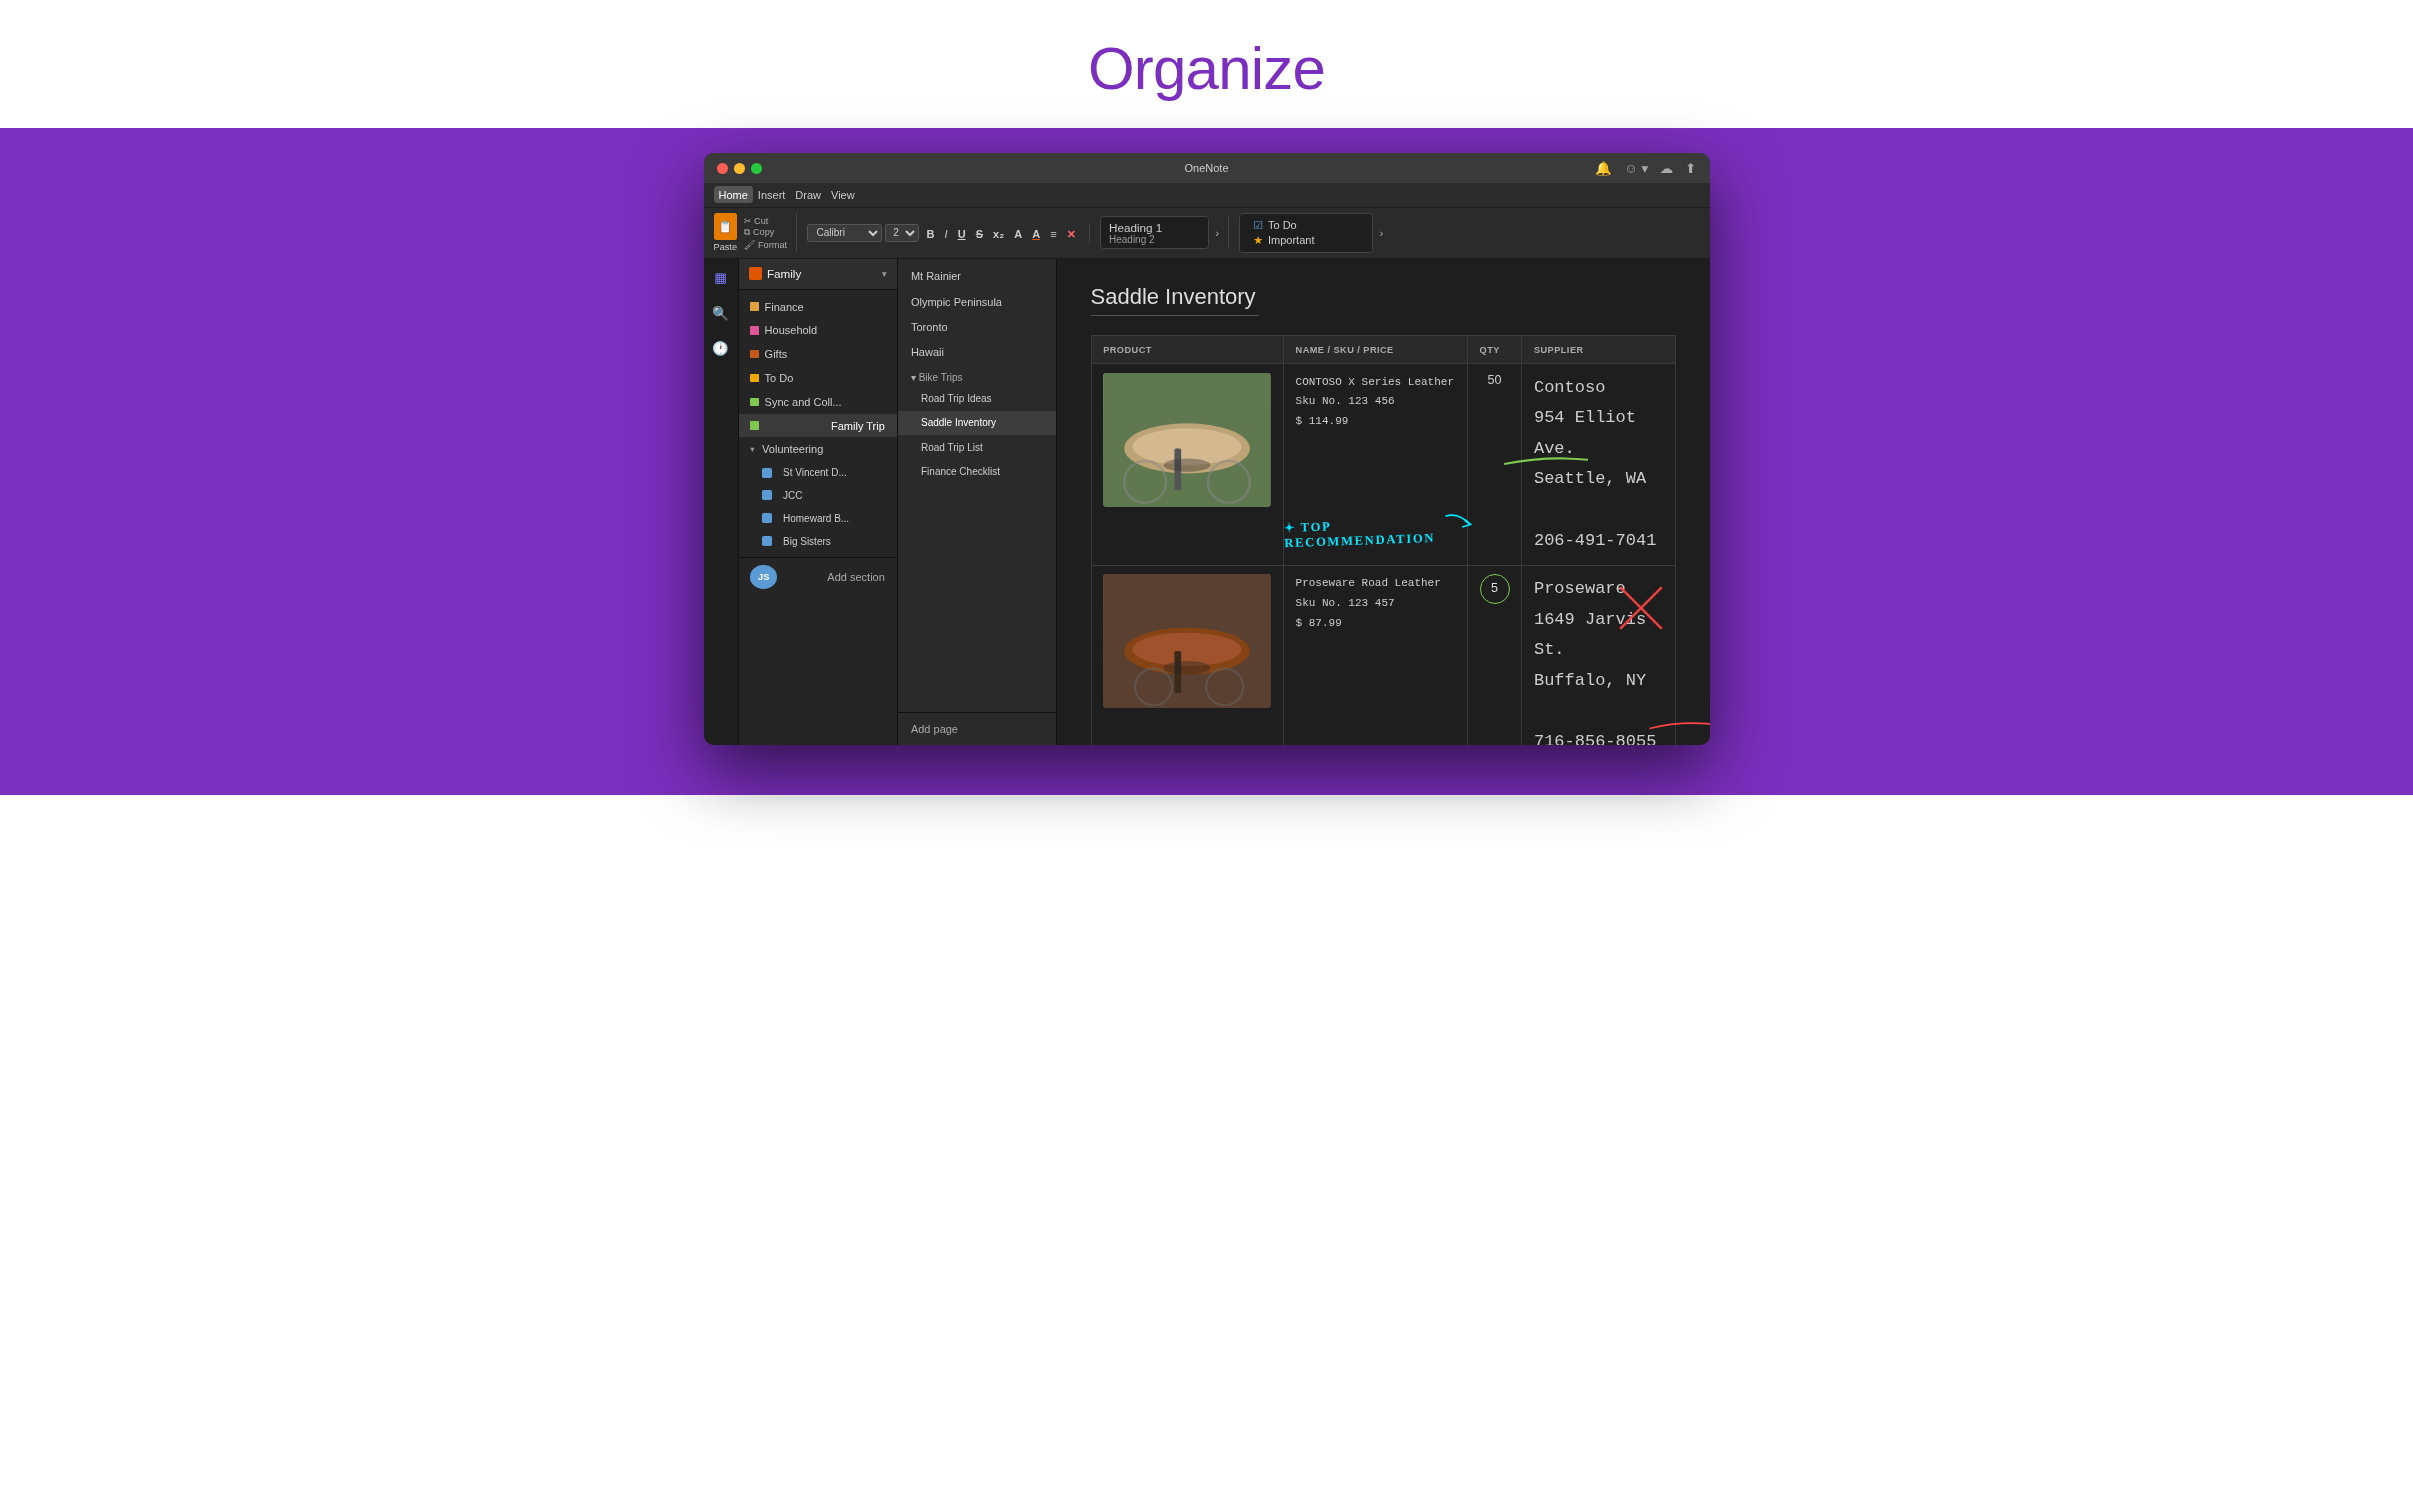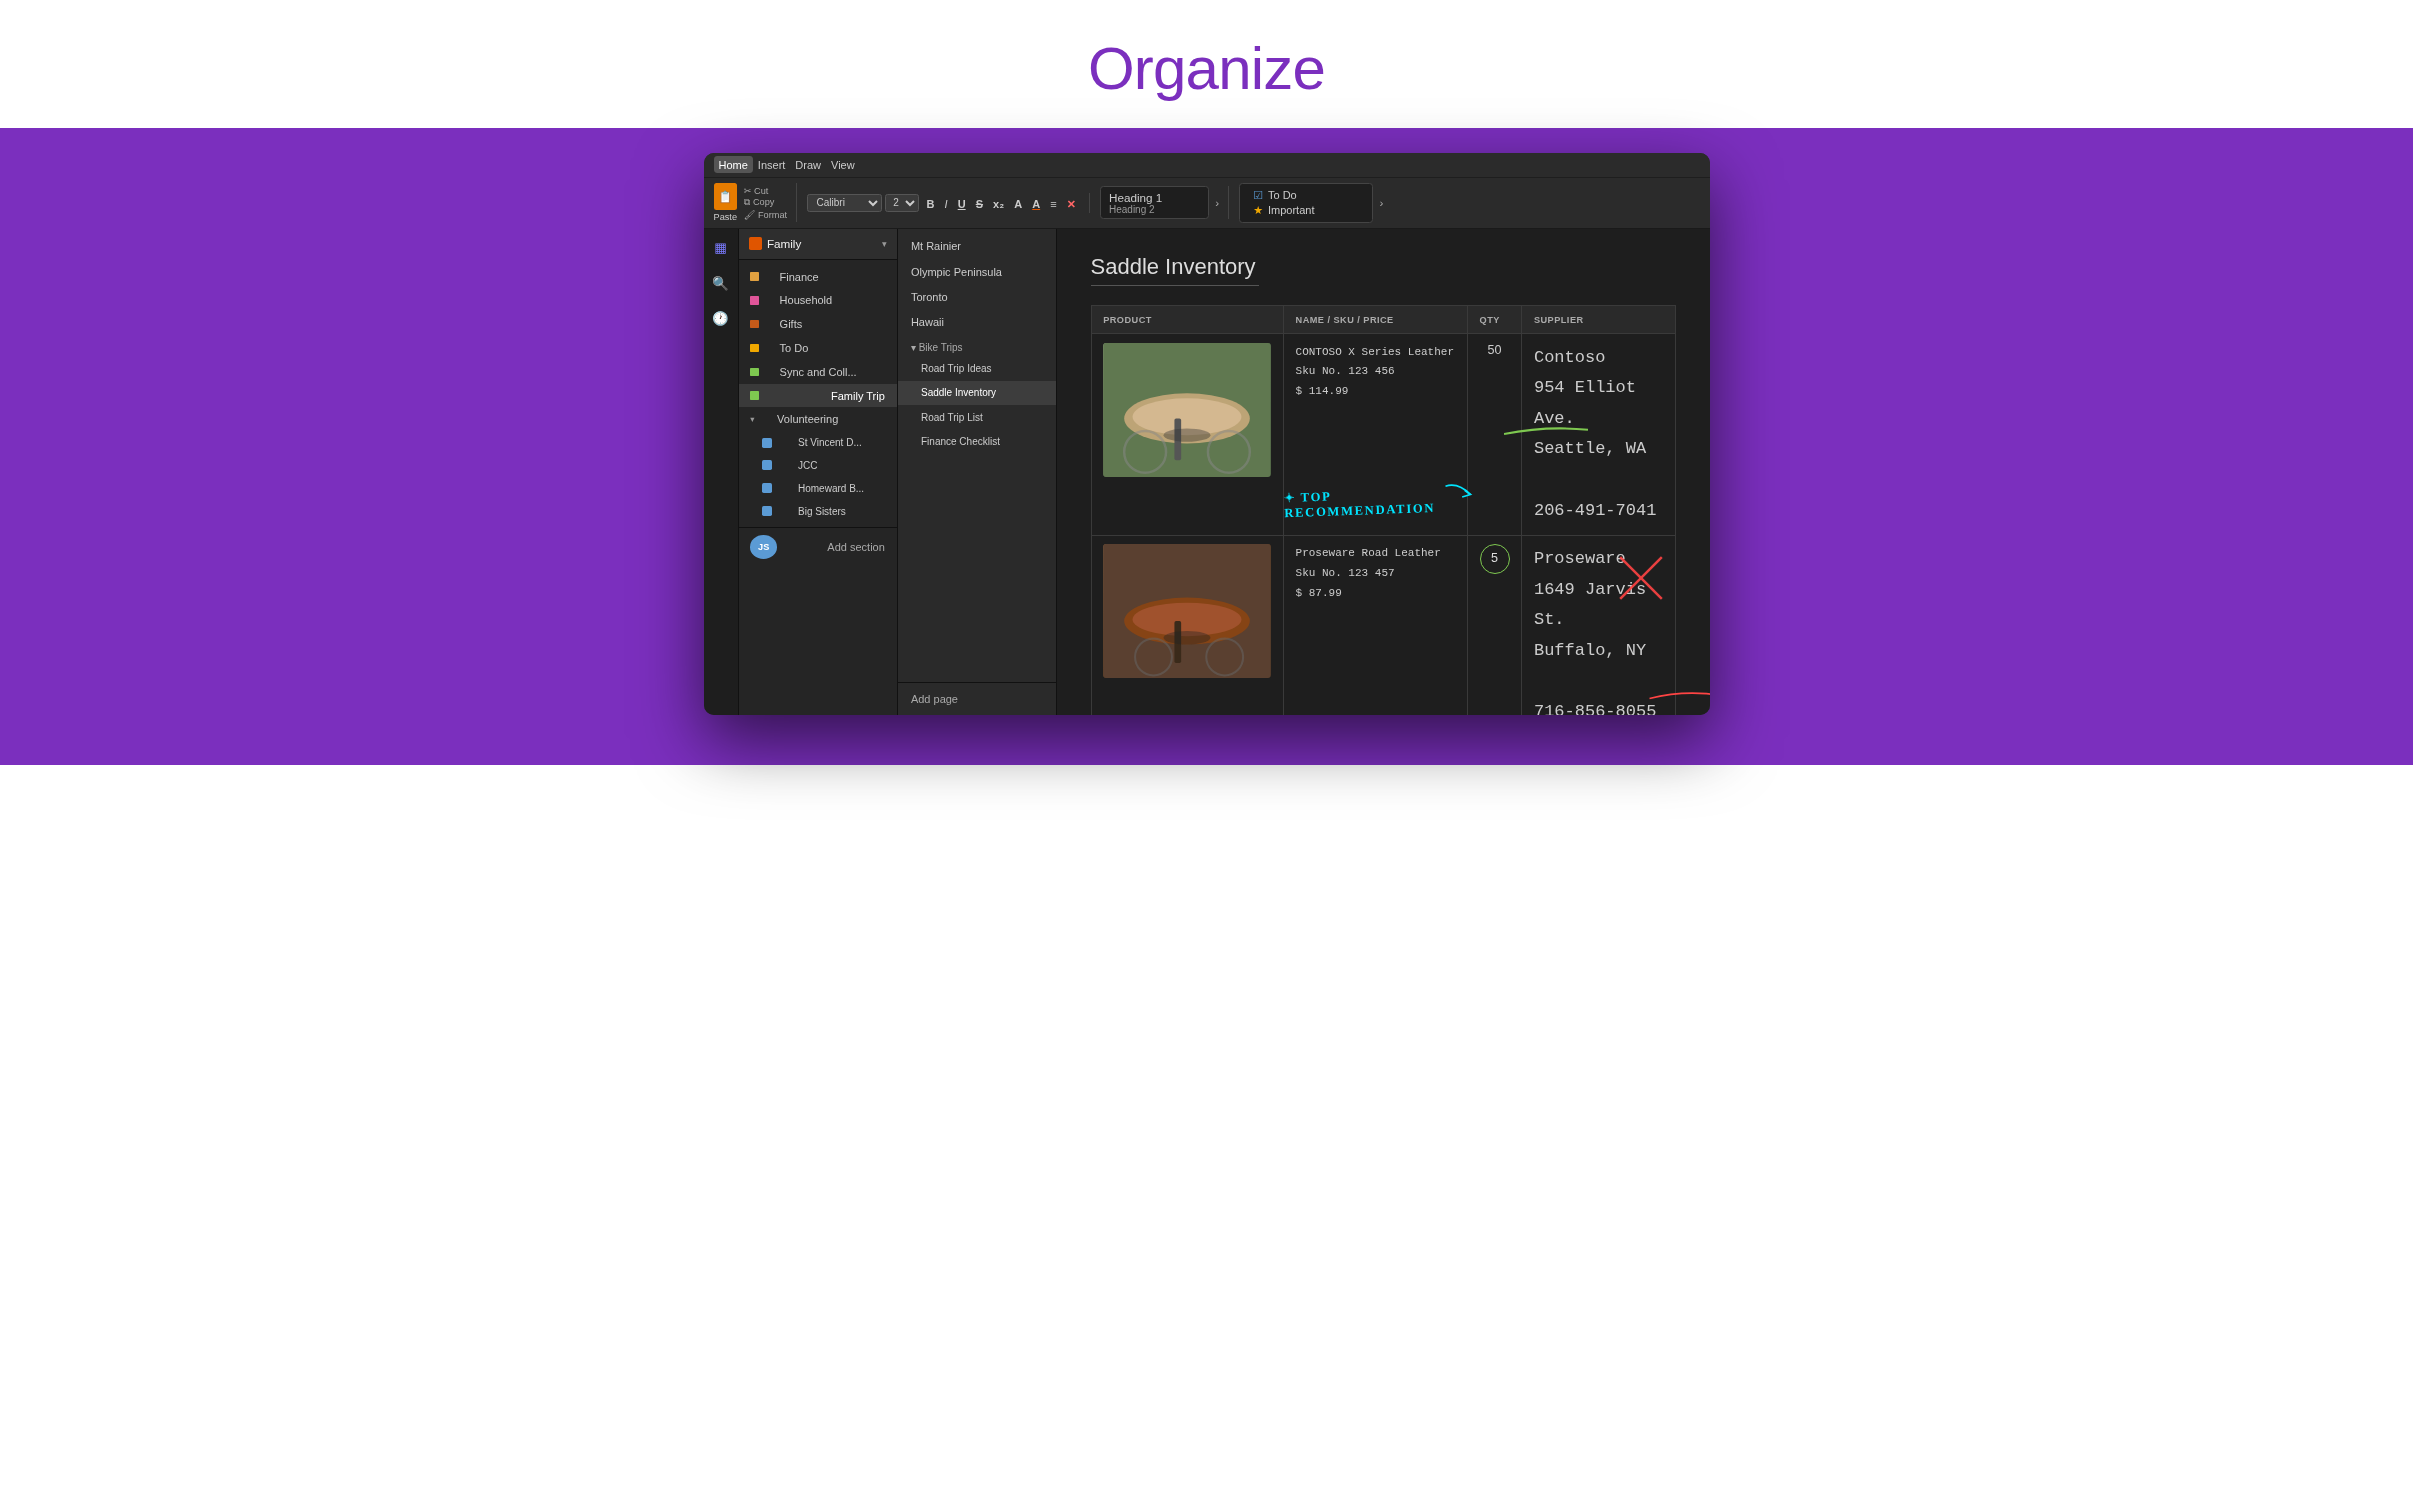--- a/index.html
+++ b/index.html
@@ -248,21 +248,21 @@
     .notebook-chevron {
       margin-left: auto;
       color: #999;
       font-size: 9.2px;
     }
     .section-list { padding: 5px 0; }
     .section-item {
       display: flex;
       align-items: center;
       padding: 5.9px 11.7px;
-      gap: 21px;
+      gap: 6px;
       cursor: pointer;
       font-size: 11px;
       color: #ccc;
     }
     .section-item.active { background: #3a3a3a; color: #fff; justify-content: space-between; }
     .section-dot {
       width: 8.4px;
       height: 8.4px;
       border-radius: 0.8px;
       flex-shrink: 0;
@@ -422,20 +422,34 @@
 </head>
 <body>
 
 <div class="page-header">
   <h1 class="page-title">Organize</h1>
 </div>
 
 <div class="purple-band">
   <div class="window">
 
+    <div class="titlebar">
+      <div class="traffic-lights">
+        <div class="tl tl-red"></div>
+        <div class="tl tl-yellow"></div>
+        <div class="tl tl-green"></div>
+      </div>
+      <span class="titlebar-title">OneNote</span>
+      <div class="titlebar-right">
+        <span>🔔</span>
+        <span>☺ ▾</span>
+        <span>☁</span>
+        <span>⬆</span>
+      </div>
+    </div>
 
     <div class="menubar">
       <span class="menu-item active">Home</span>
       <span class="menu-item">Insert</span>
       <span class="menu-item">Draw</span>
       <span class="menu-item">View</span>
     </div>
 
     <div class="toolbar">
       <div class="toolbar-section">

